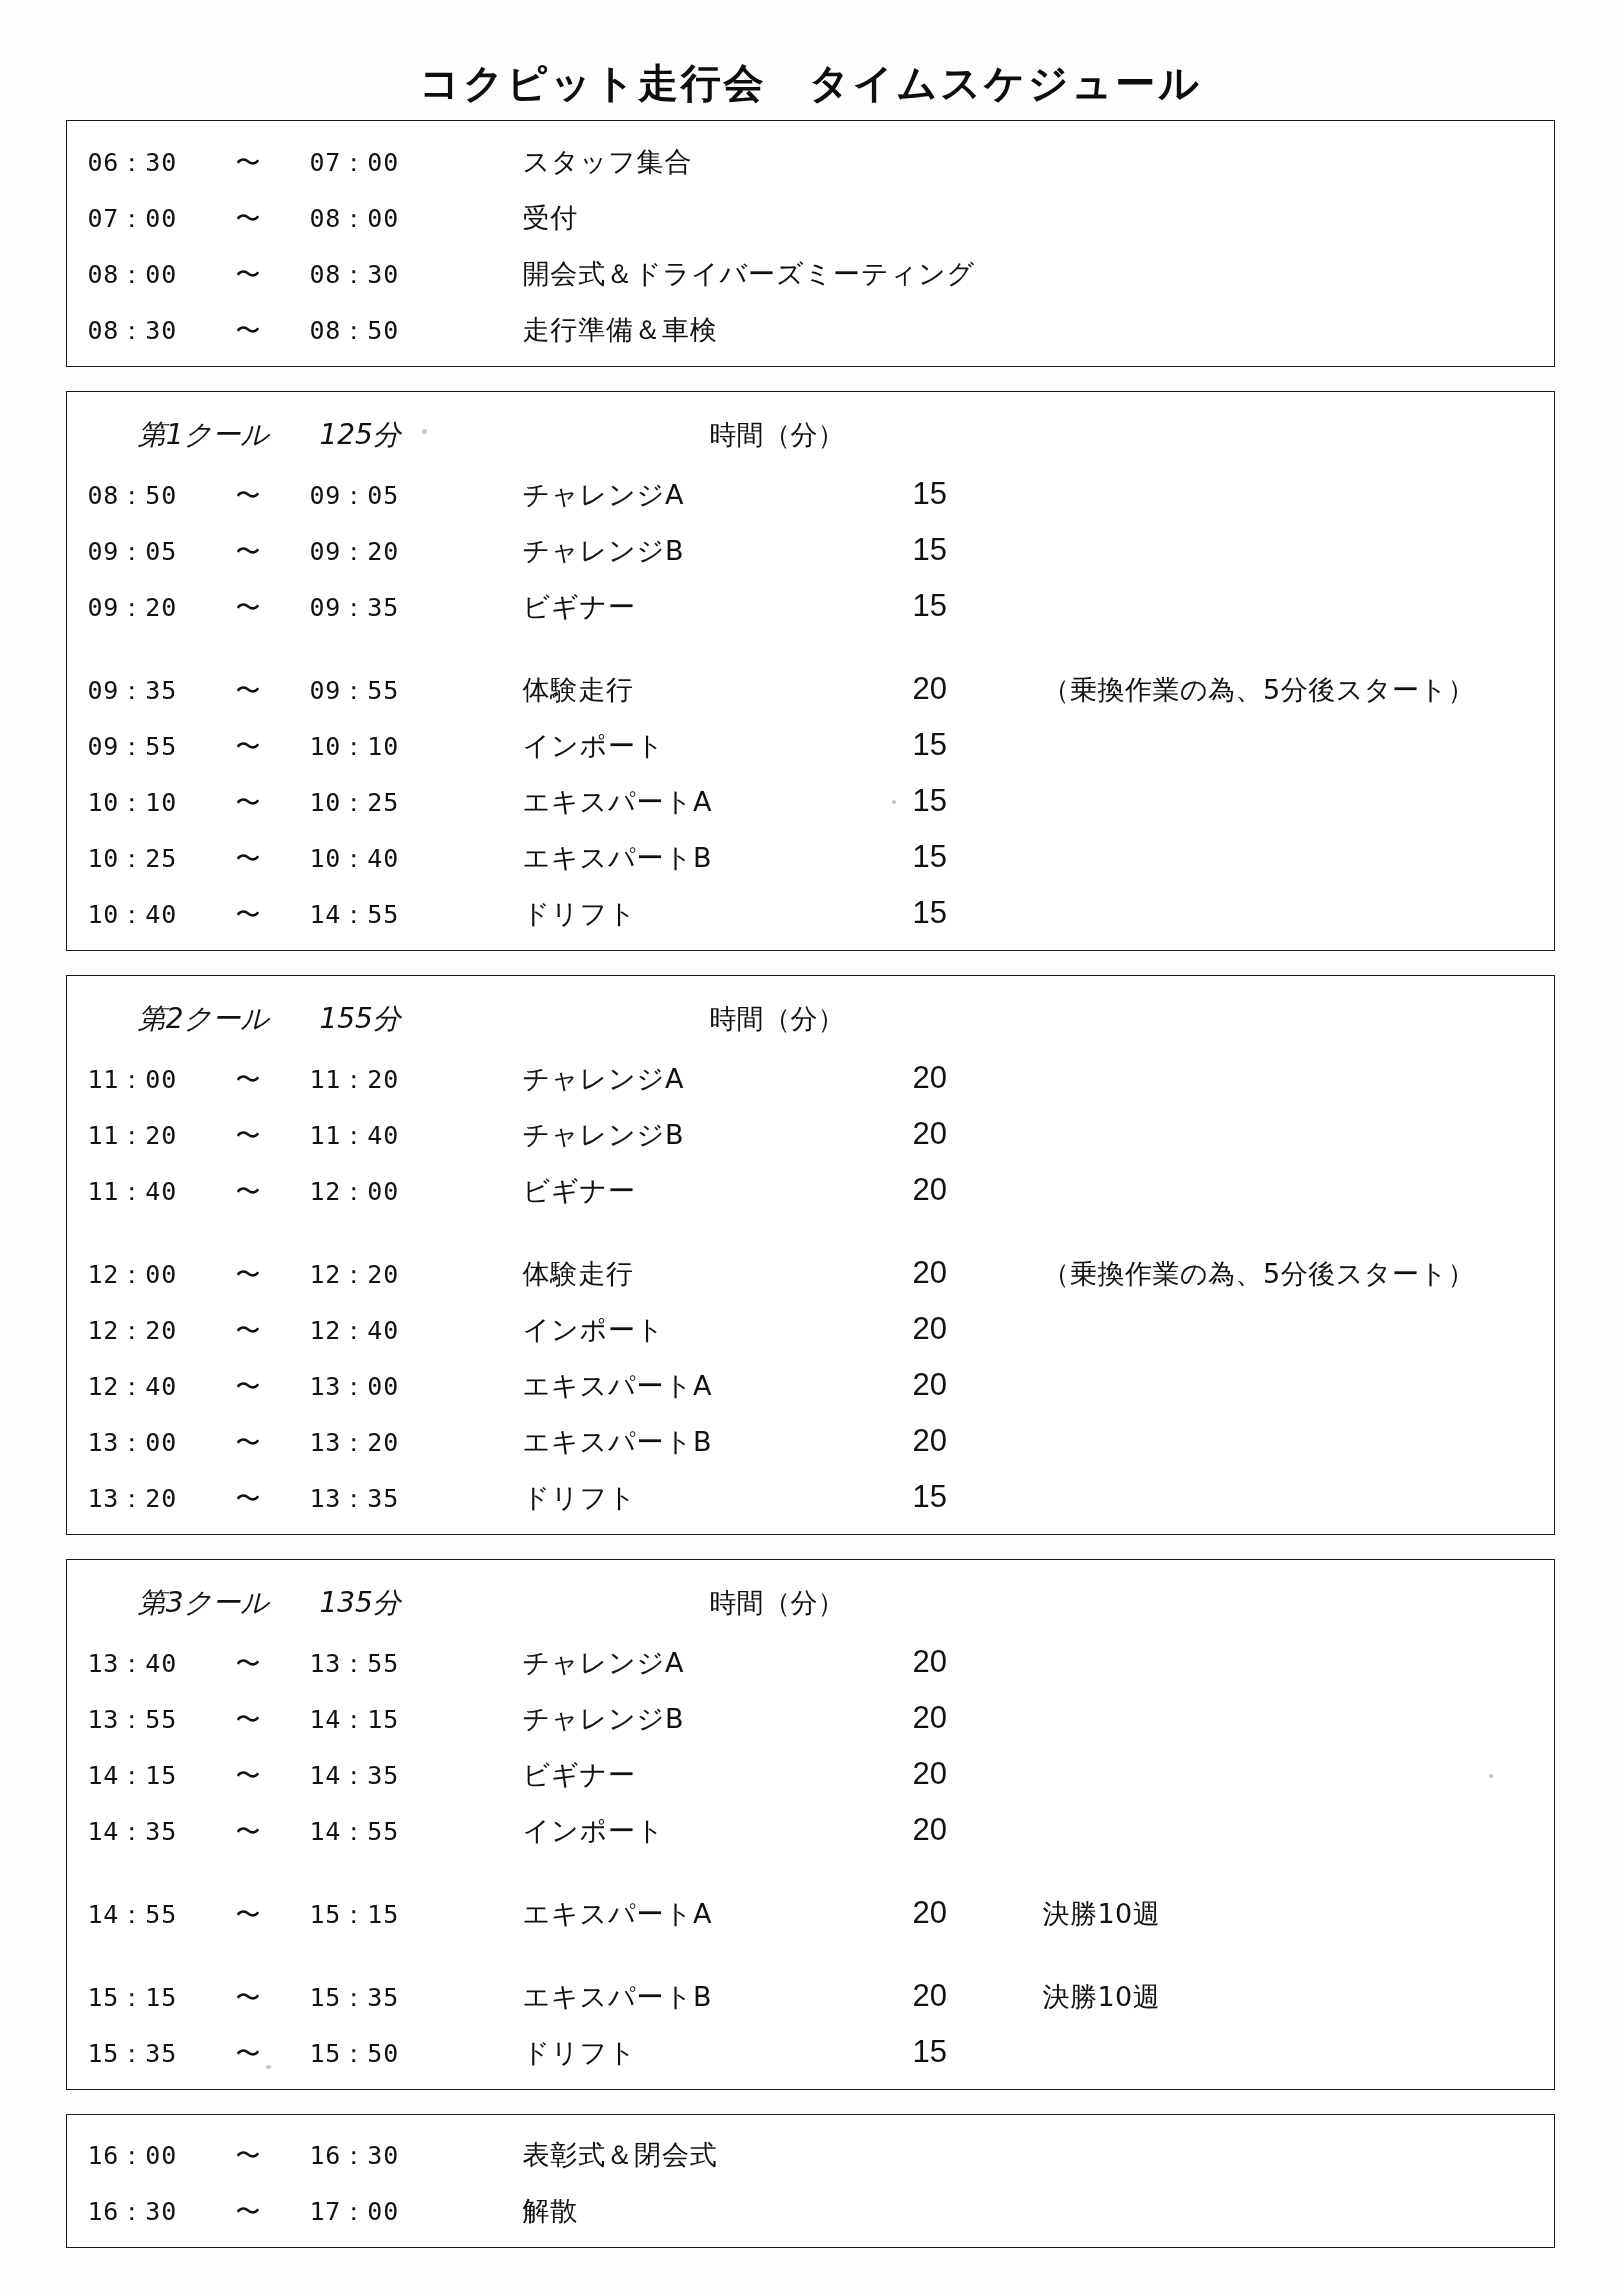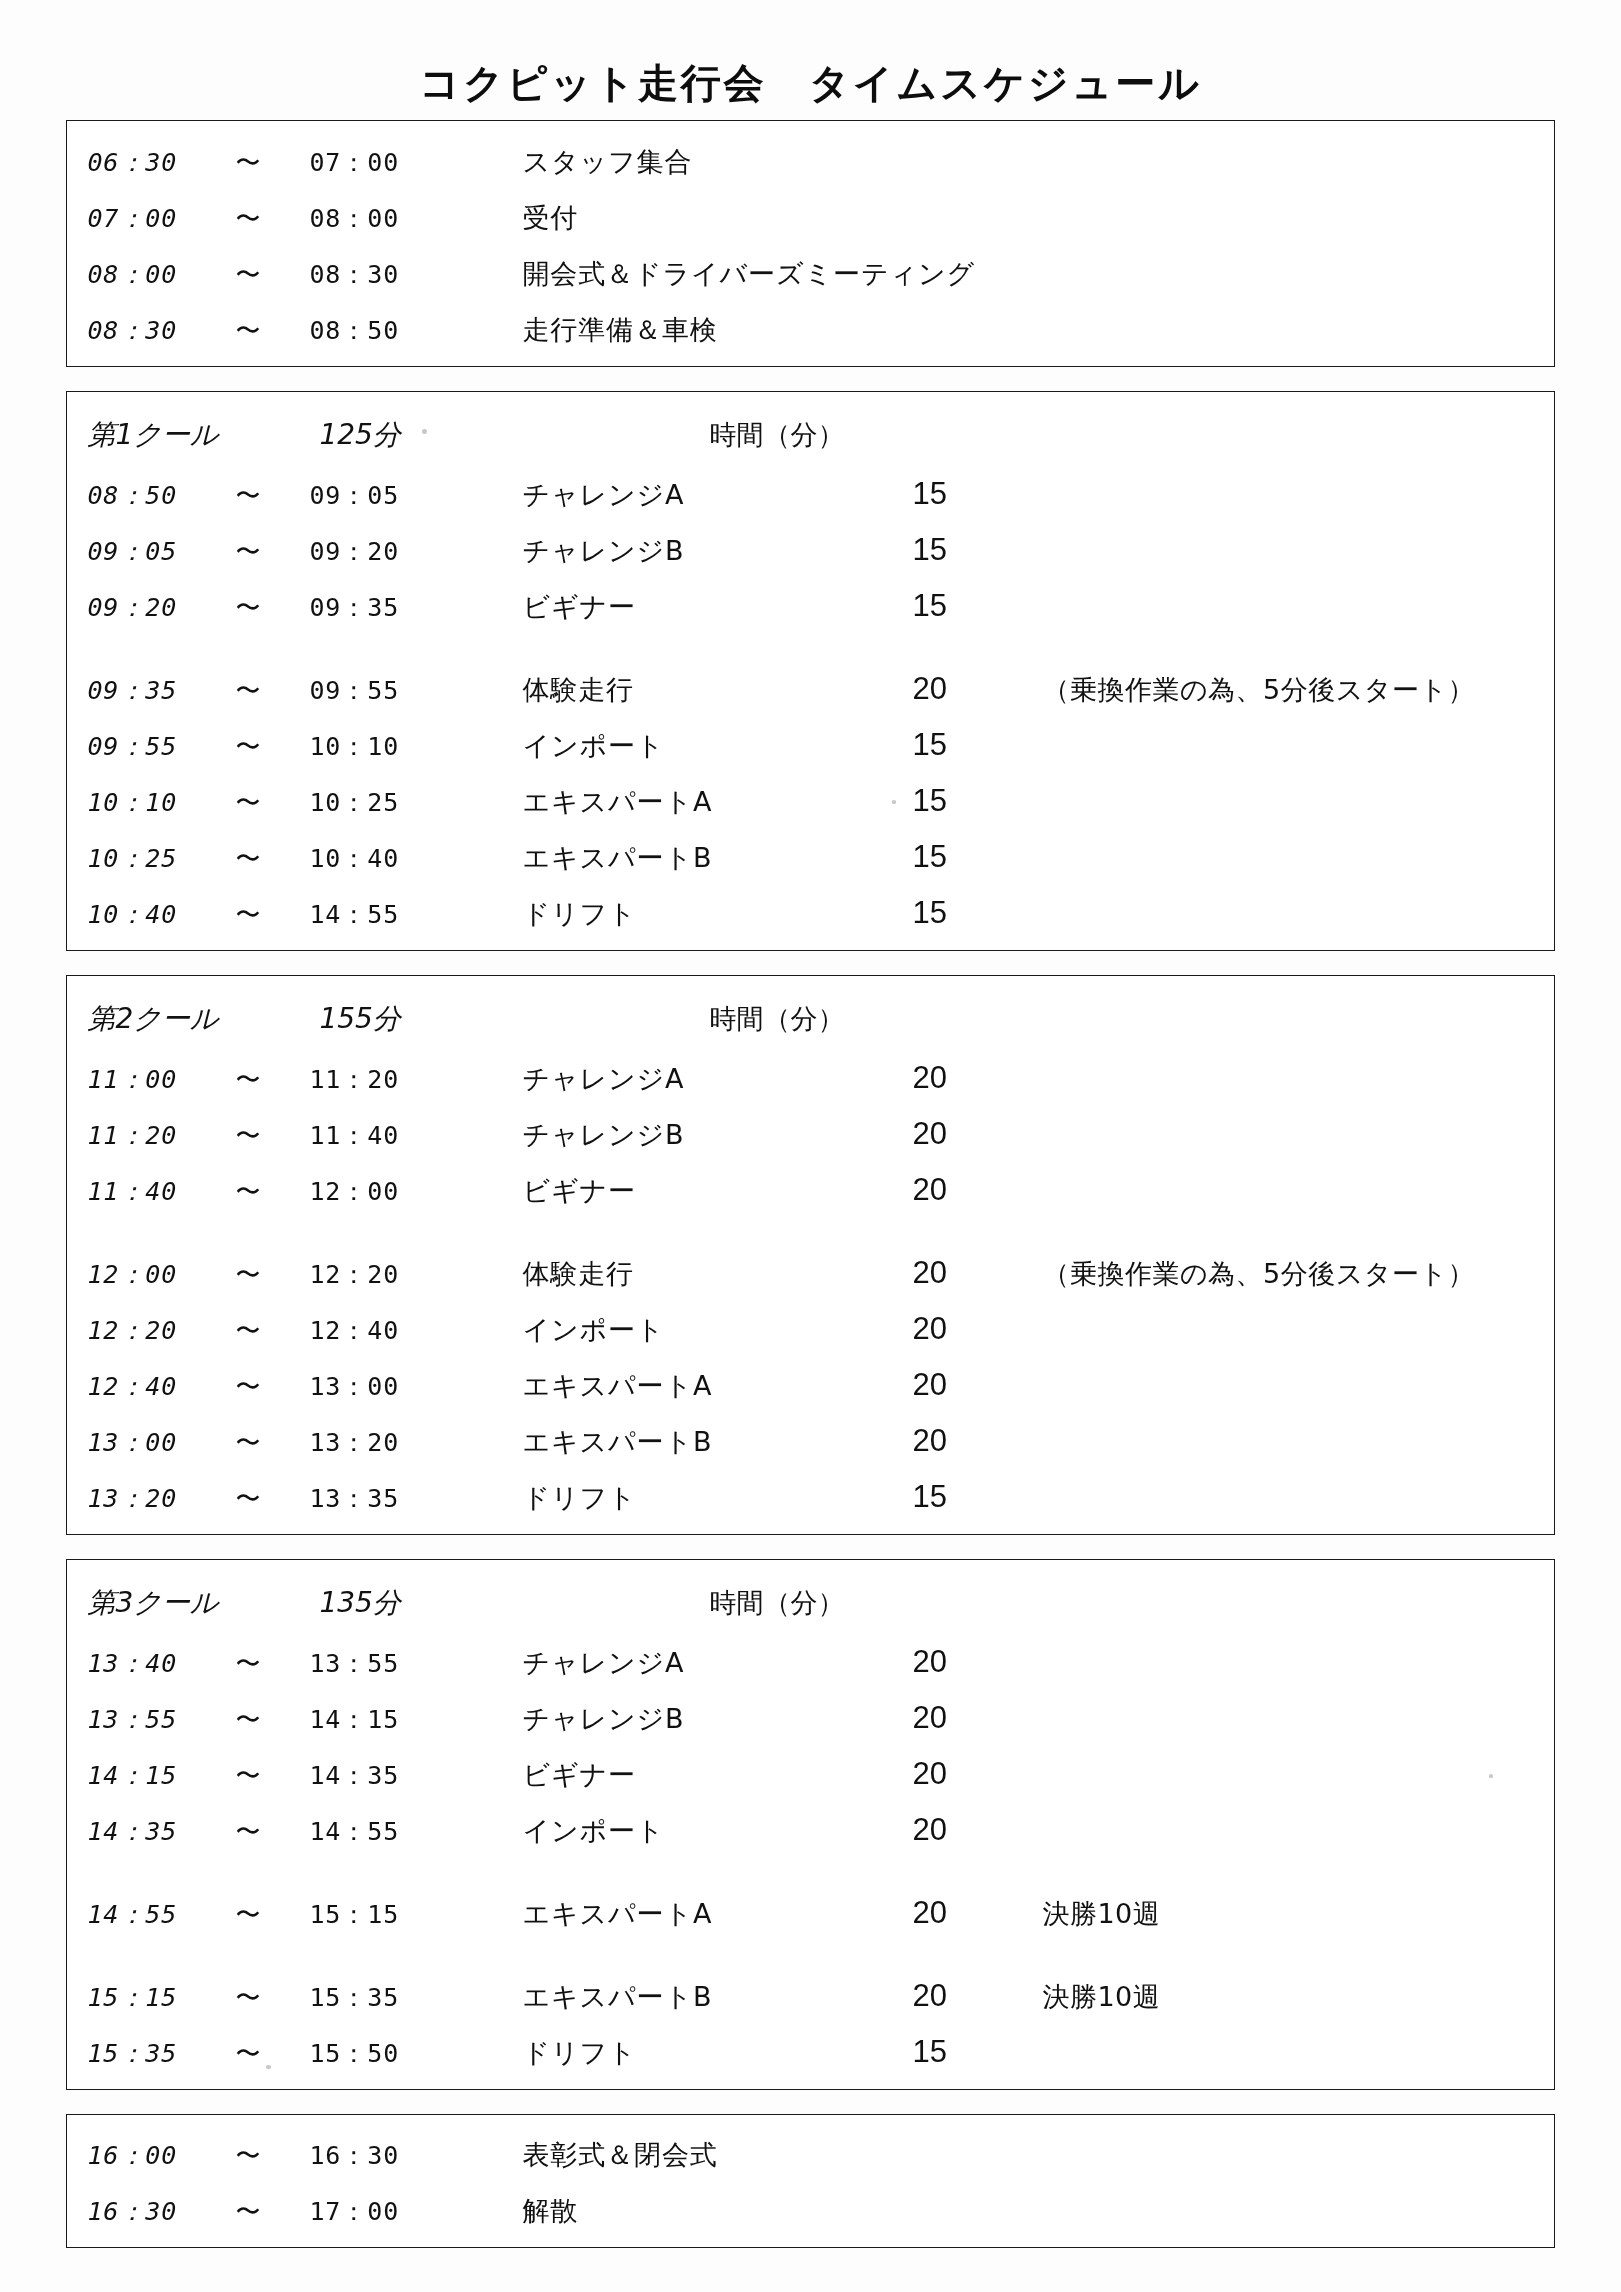--- a/index.html
+++ b/index.html
@@ -48,20 +48,21 @@
     align-items: baseline;
     font-size: 28px;
     font-style: italic;
     padding: 7.4px 0 9.3px 20.4px;
     color: #111111;
   }
   .bh-label {
     width: 232px;
     font-style: italic;
     font-family: "DejaVu Sans", sans-serif;
+    text-align: center;
   }
   .bh-dur {
     width: 390px;
     font-style: italic;
     font-family: "DejaVu Sans", sans-serif;
     margin-top: 8px;
   }
   .bh-mincol {
     font-style: normal;
     font-family: "DejaVu Sans", sans-serif;
@@ -72,21 +73,20 @@
     align-items: baseline;
     padding: 6.5px 0 6.5px 20.4px;
     font-size: 28px;
     white-space: nowrap;
   }
   .c-start {
     width: 148px;
     font-family: "DejaVu Sans Mono", monospace;
     font-size: 25px;
     letter-spacing: 0.9px;
-    font-style: italic;
   }
   .c-tilde {
     width: 74px;
     font-family: "DejaVu Sans", sans-serif;
     font-size: 25px;
   }
   .c-end {
     width: 213px;
     font-family: "DejaVu Sans Mono", monospace;
     font-size: 25px;

